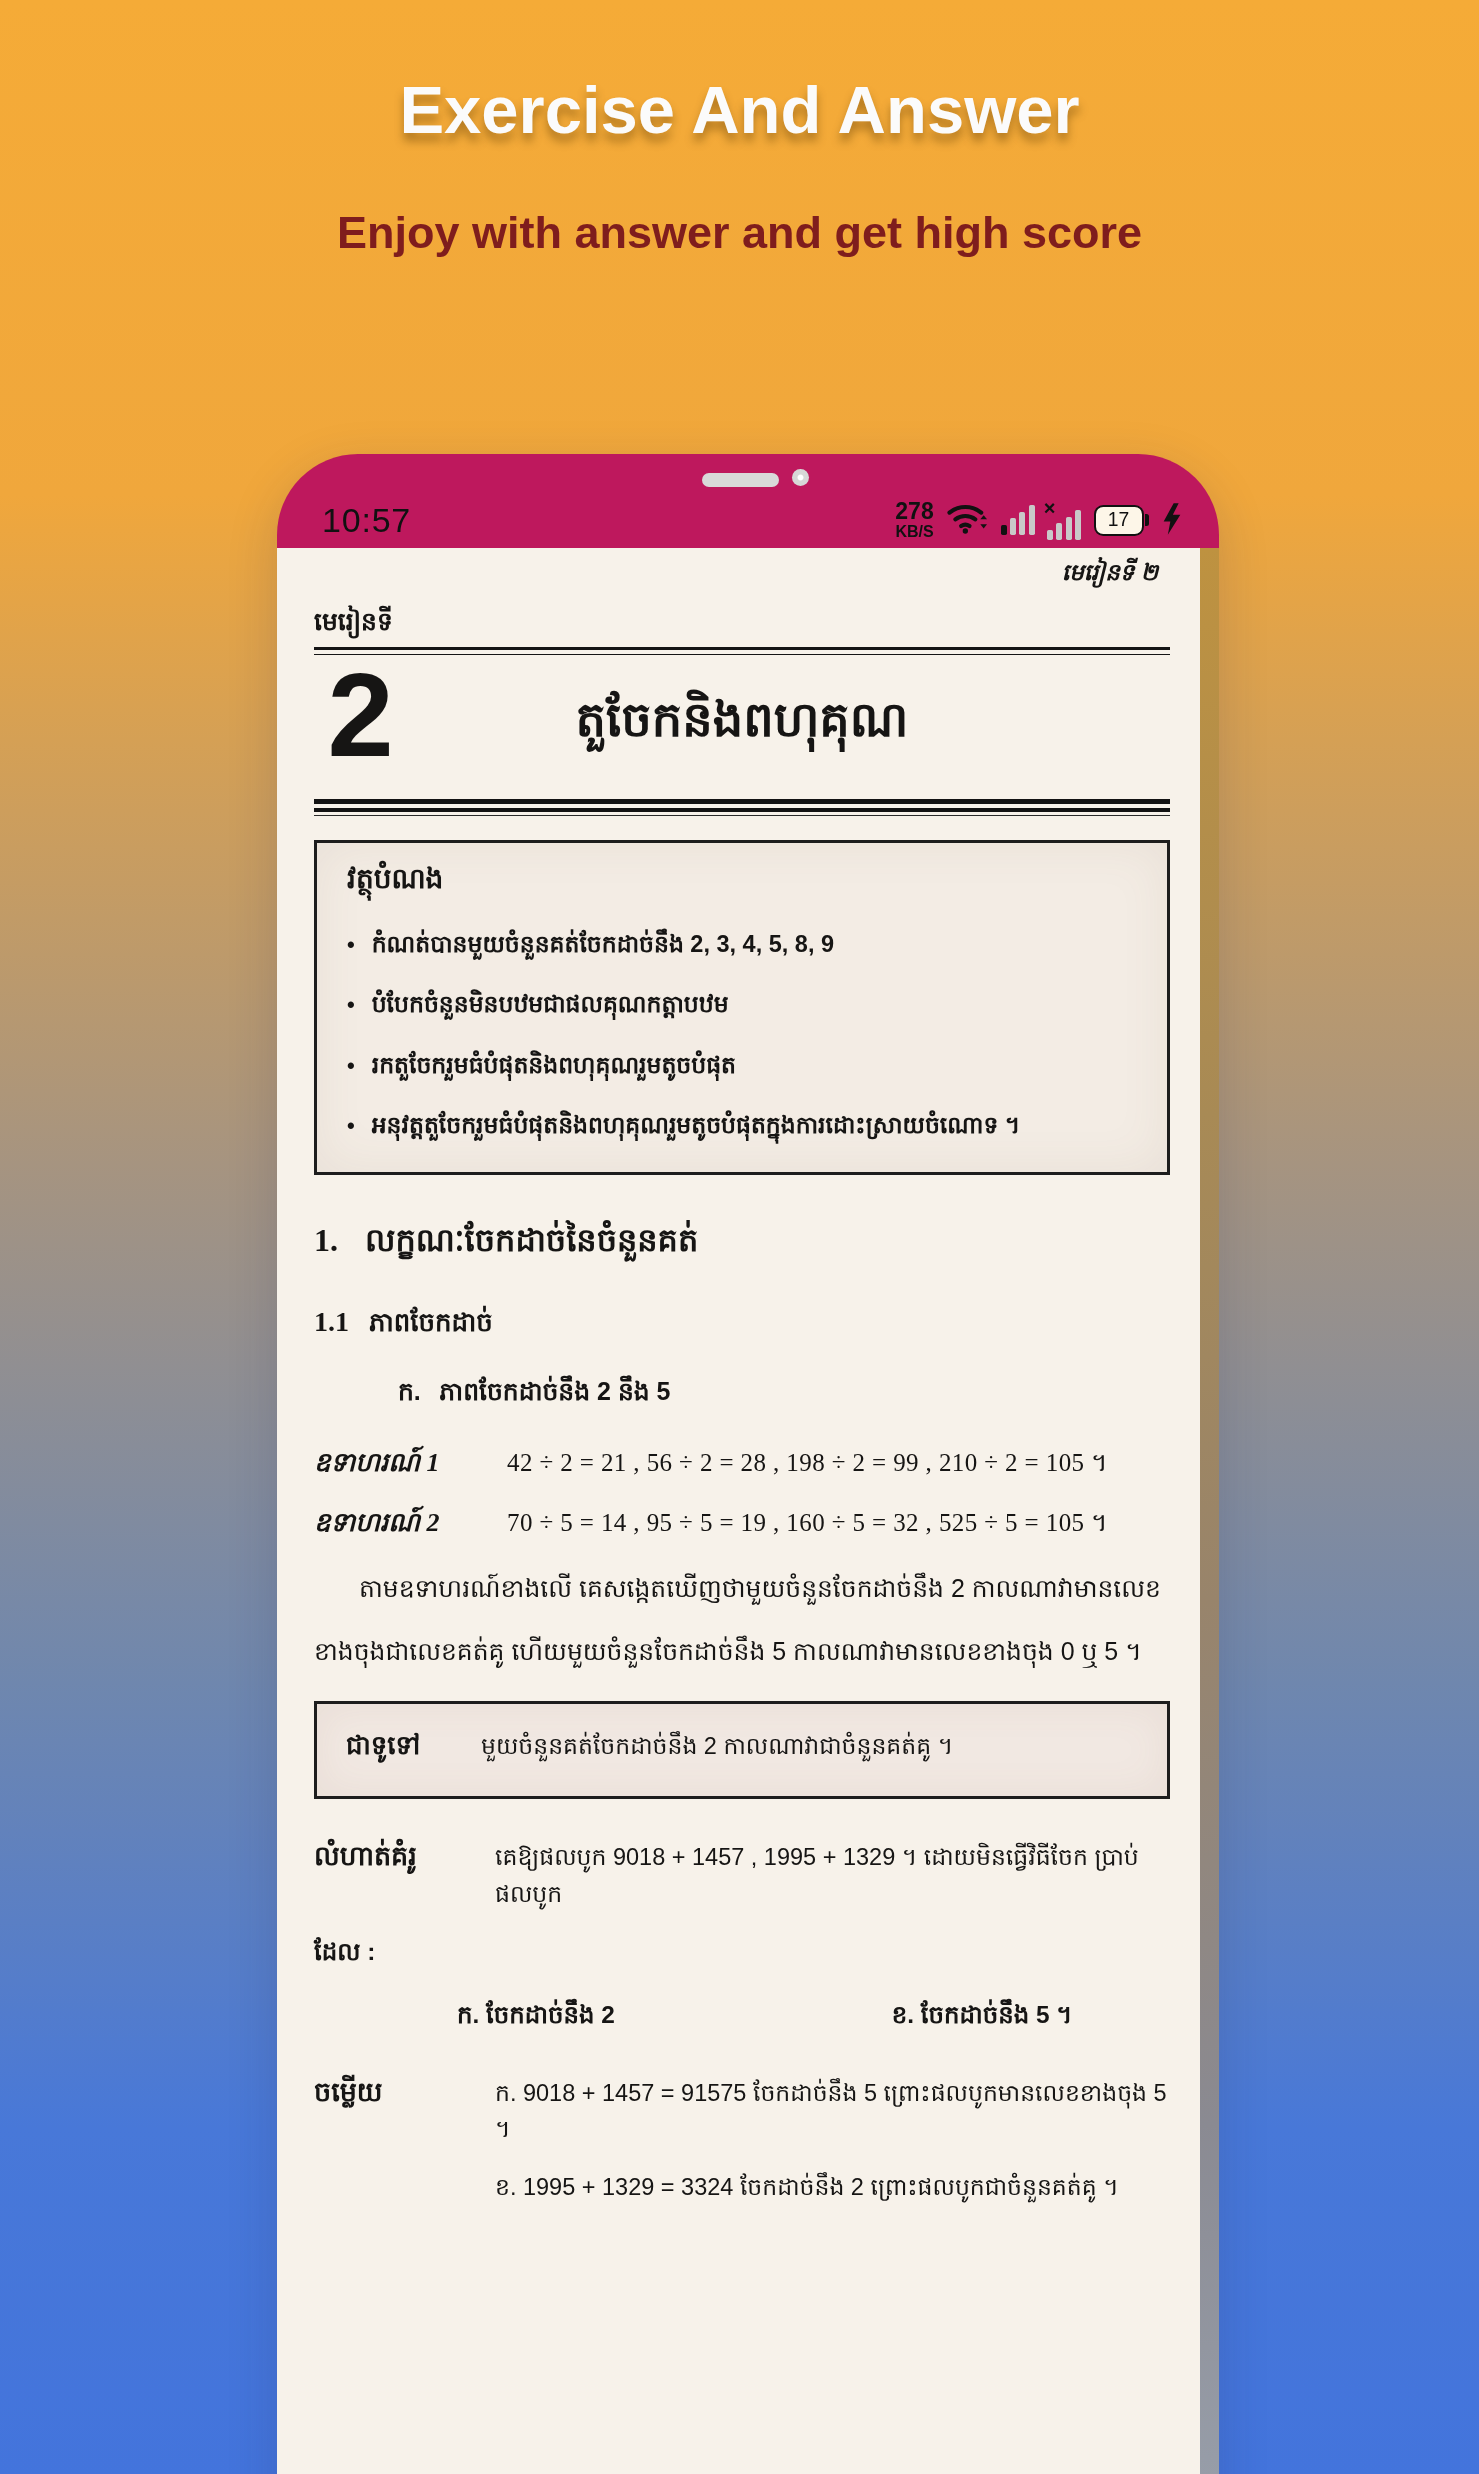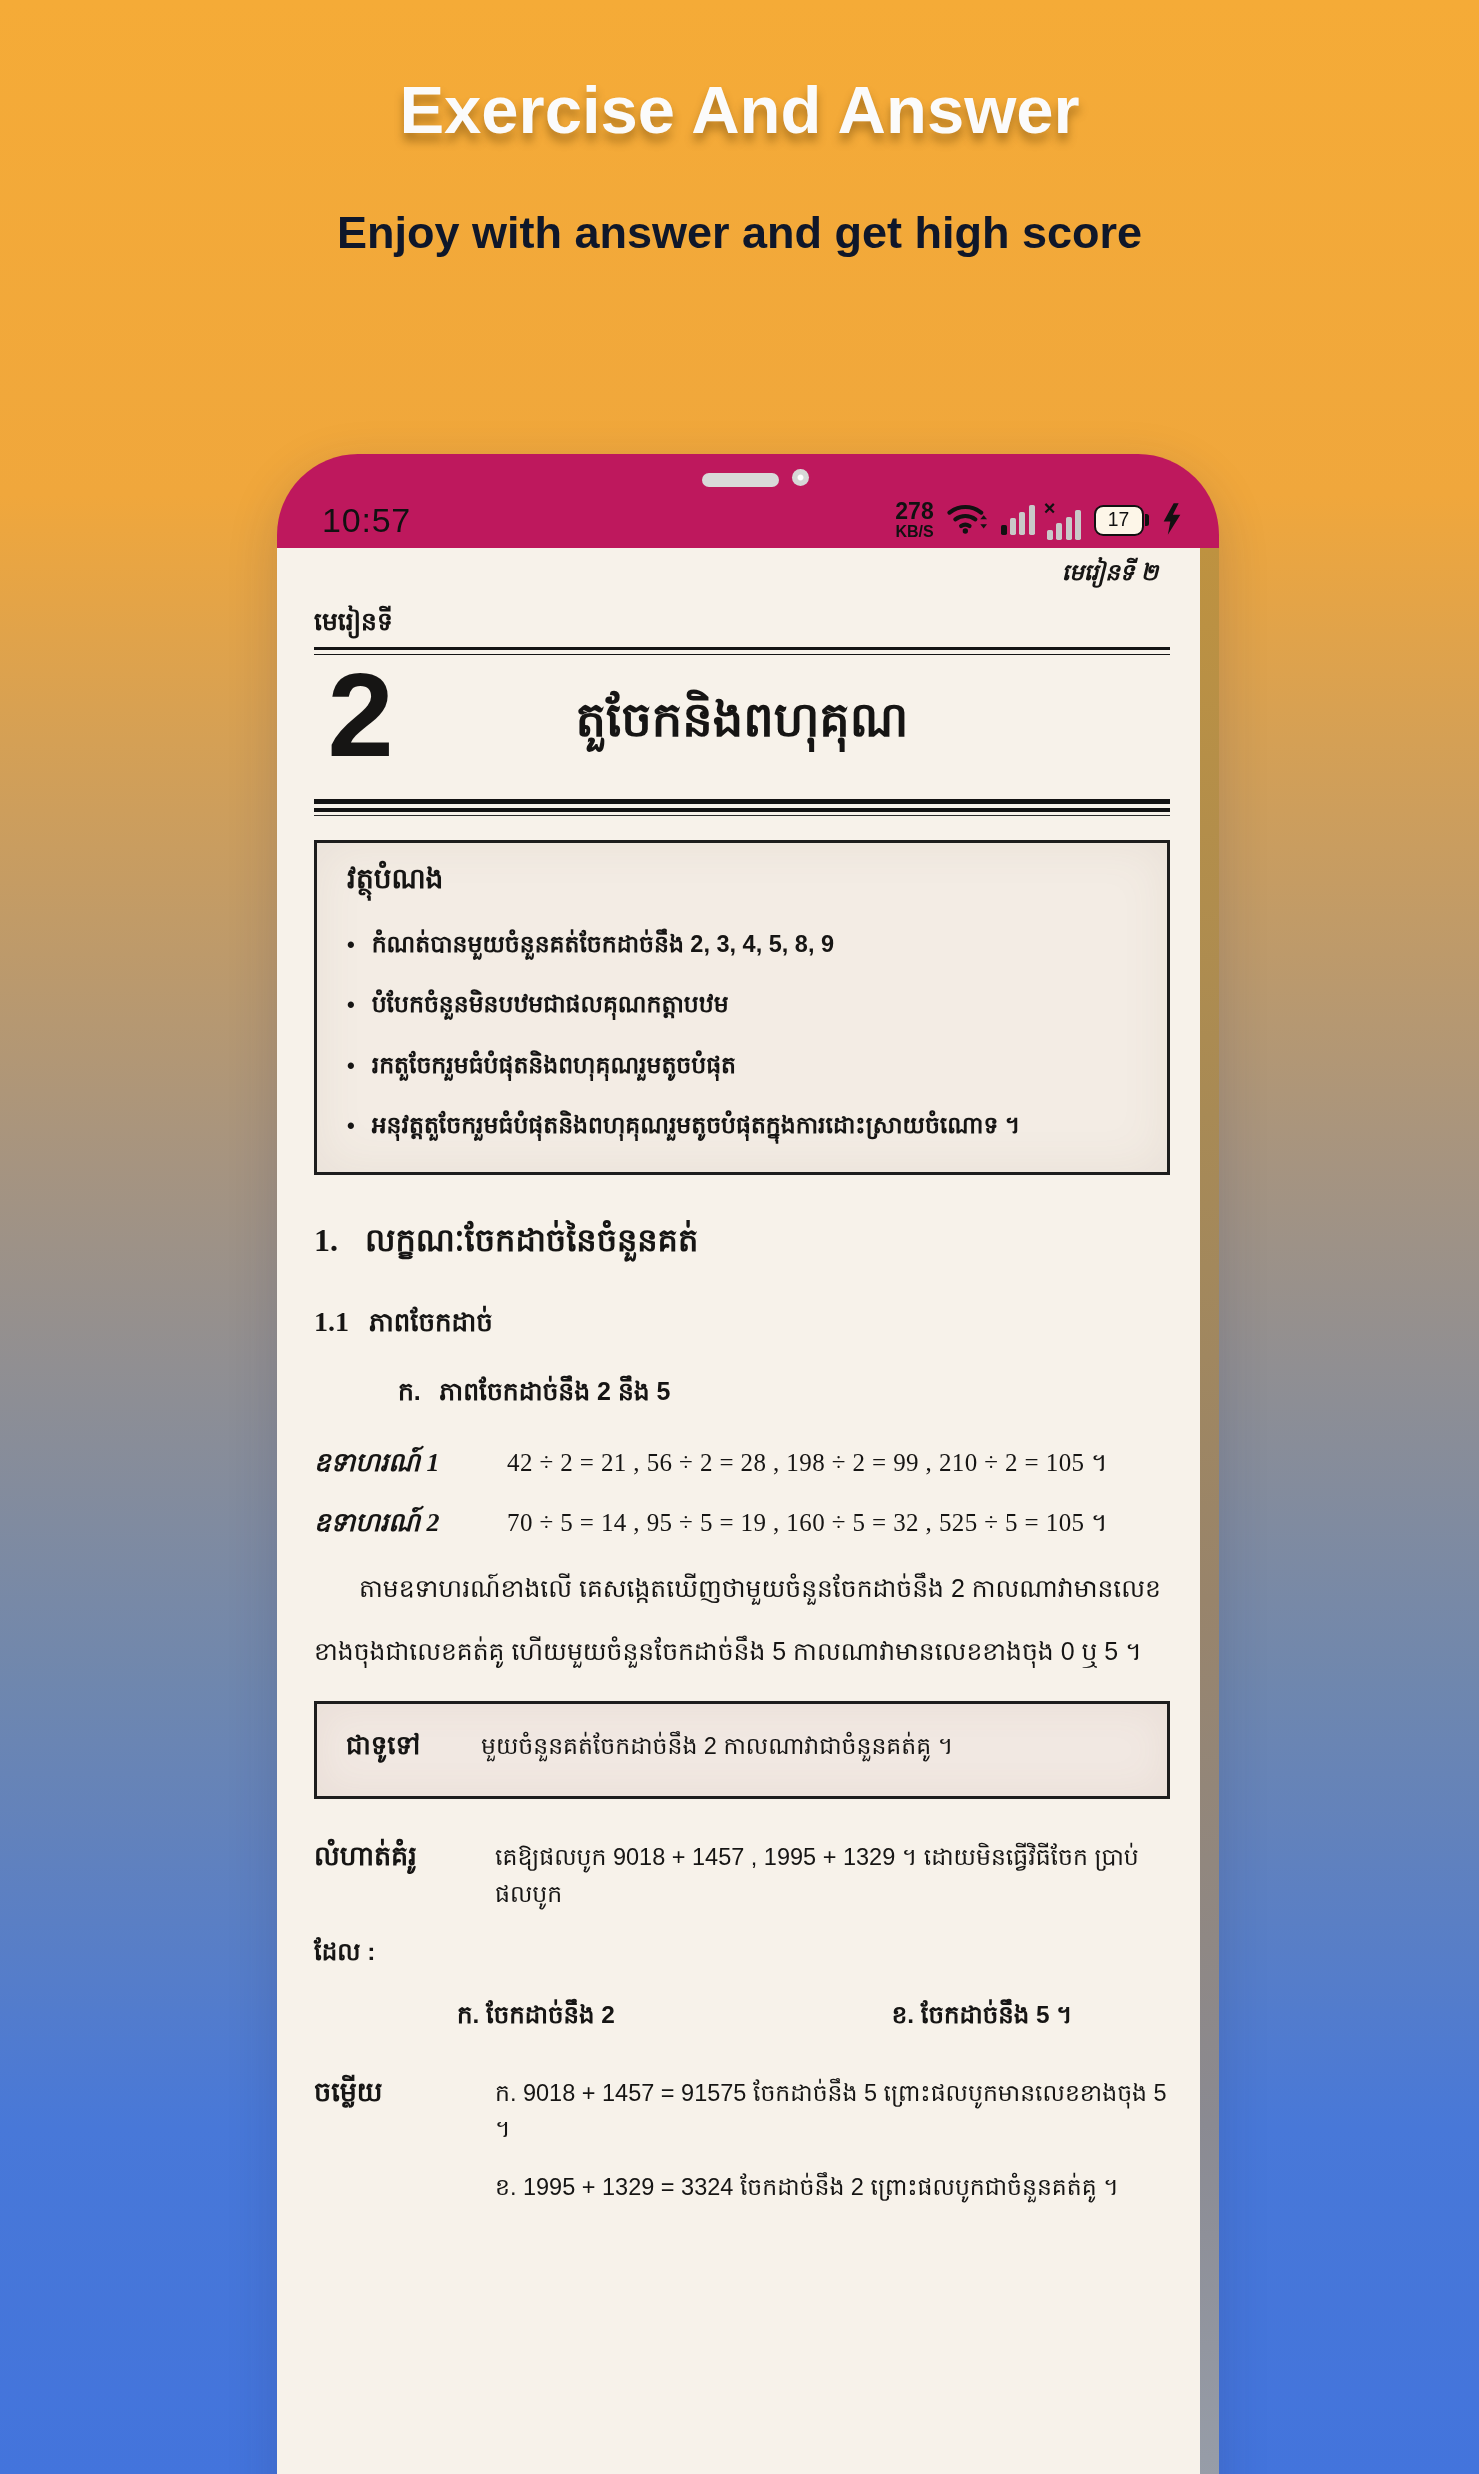--- a/index.html
+++ b/index.html
@@ -13,21 +13,21 @@
   }
 
   
   .hero-title {
     margin-top:71px; text-align:center;
     font-size:67px; font-weight:bold; letter-spacing:0px;
     color:#fbfbfb; text-shadow:0 7.6px 10px rgba(95,60,5,.45);
   }
   .hero-subtitle {
     margin-top:59px; text-align:center;
-    font-size:45px; font-weight:bold; color:#0f172a;
+    font-size:45px; font-weight:bold; color:#7f1d1d;
   }
 
   
   .phone {
     position:absolute; left:277px; top:454px;
     width:942px; height:2241px;
     background:#be185d; border-radius:81px;
     box-shadow:0 15px 50px rgba(40,40,80,.18);
     overflow:hidden;
   }

